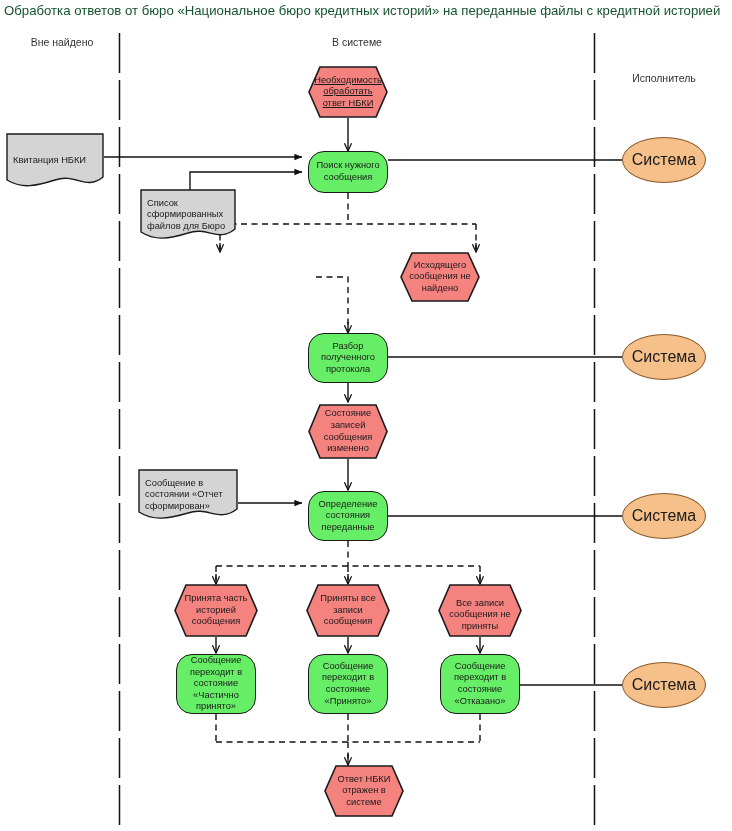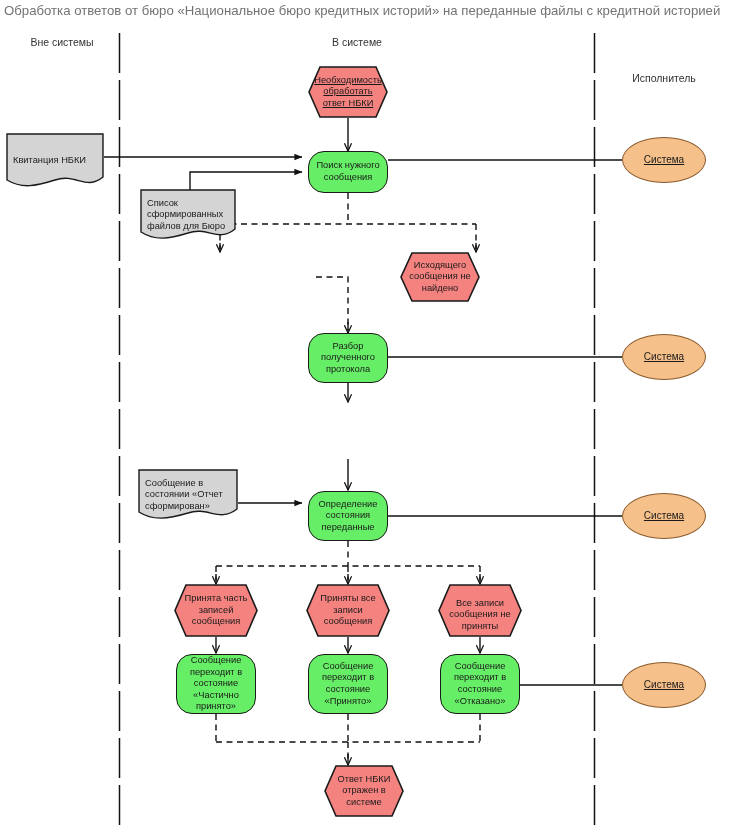--- a/index.html
+++ b/index.html
@@ -19,21 +19,21 @@
     width: 732px;
     height: 831px;
   }
   #title {
     position: absolute;
     left: 4px;
     top: 2px;
     width: 726px;
     font-size: 13.2px;
     line-height: 17px;
-    color: #737373;
+    color: #14532d;
     white-space: nowrap;
   }
   .lane-label {
     position: absolute;
     font-size: 10.5px;
     color: #333333;
     text-align: center;
     white-space: nowrap;
   }
   #lane-outside { left: 10px;  top: 36px; width: 104px; }
@@ -87,32 +87,31 @@
     width: 100%;
     padding: 0 7px;
   }
   .docwrap { justify-content: flex-start; }
 
   
   .actor {
     background: #f5c08a;
     border: 1.3px solid #8a5a2b;
     border-radius: 50%;
-    font-size: 10px;
-    text-decoration: underline;
+    font-size: 16px;
   }
 </style>
 </head>
 <body>
 
 <div id="canvas">
 
   <div id="title">Обработка ответов от бюро «Национальное бюро кредитных историй» на переданные файлы с кредитной историей</div>
 
-  <div class="lane-label" id="lane-outside">Вне системы</div>
+  <div class="lane-label" id="lane-outside">Вне найдено</div>
   <div class="lane-label" id="lane-system">В системе</div>
   <div class="lane-label" id="lane-exec">Исполнитель</div>
 
   <svg id="wires" viewBox="0 0 732 831">
     <defs>
       <marker id="arrow" markerWidth="9" markerHeight="9" refX="7.6" refY="3.2" orient="auto" markerUnits="userSpaceOnUse">
         <path d="M0,0 L8,3.2 L0,6.4 z" fill="#111111"></path>
       </marker>
       <marker id="arrowOpen" markerWidth="11" markerHeight="11" refX="8.4" refY="4" orient="auto" markerUnits="userSpaceOnUse">
         <path d="M0.6,0.4 L8.4,4 L0.6,7.6" fill="none" stroke="#111111" stroke-width="1.25"></path>
@@ -216,37 +215,43 @@
     <svg class="hexbg" viewBox="0 0 80 50" preserveAspectRatio="none">
       <polygon points="12,1 68,1 79,25 68,49 12,49 1,25" fill="#f4827f" stroke="#1a1a1a" stroke-width="1.6"></polygon>
     </svg>
     <span class="lbl">Исходящего сообщения не найдено</span>
   </div>
 
   <div class="node proc" style="left:308px; top:333px; width:80px; height:50px;">
     <span class="lbl">Разбор полученного протокола</span>
   </div>
 
+  <div class="node hexwrap" style="left:308px; top:404px; width:80px; height:55px;">
+    <svg class="hexbg" viewBox="0 0 80 55" preserveAspectRatio="none">
+      <polygon points="12,1 68,1 79,27.5 68,54 12,54 1,27.5" fill="#f4827f" stroke="#1a1a1a" stroke-width="1.6"></polygon>
+    </svg>
+    <span class="lbl">Состояние записей сообщения изменено</span>
+  </div>
 
   <div class="node docwrap" style="left:138px; top:469px; width:100px; height:52px;">
     <svg class="docbg" viewBox="0 0 100 52" preserveAspectRatio="none">
       <path d="M1,1 H99 V40 C81,54 70,37 50,44 C30,50 15,52 1,43 Z" fill="#d4d4d4" stroke="#1a1a1a" stroke-width="1.4"></path>
     </svg>
     <span class="lbl">Сообщение в состоянии «Отчет сформирован»</span>
   </div>
 
   <div class="node proc" style="left:308px; top:491px; width:80px; height:50px;">
     <span class="lbl">Определение состояния переданные</span>
   </div>
 
   <div class="node hexwrap" style="left:174px; top:584px; width:84px; height:53px;">
     <svg class="hexbg" viewBox="0 0 84 53" preserveAspectRatio="none">
       <polygon points="12,1 72,1 83,26.5 72,52 12,52 1,26.5" fill="#f4827f" stroke="#1a1a1a" stroke-width="1.6"></polygon>
     </svg>
-    <span class="lbl">Принята часть записей сообщения</span>
+    <span class="lbl">Принята часть историей сообщения</span>
   </div>
 
   <div class="node hexwrap" style="left:306px; top:584px; width:84px; height:53px;">
     <svg class="hexbg" viewBox="0 0 84 53" preserveAspectRatio="none">
       <polygon points="12,1 72,1 83,26.5 72,52 12,52 1,26.5" fill="#f4827f" stroke="#1a1a1a" stroke-width="1.6"></polygon>
     </svg>
     <span class="lbl">Приняты все записи сообщения</span>
   </div>
 
   <div class="node hexwrap" style="left:438px; top:584px; width:84px; height:62px;">

